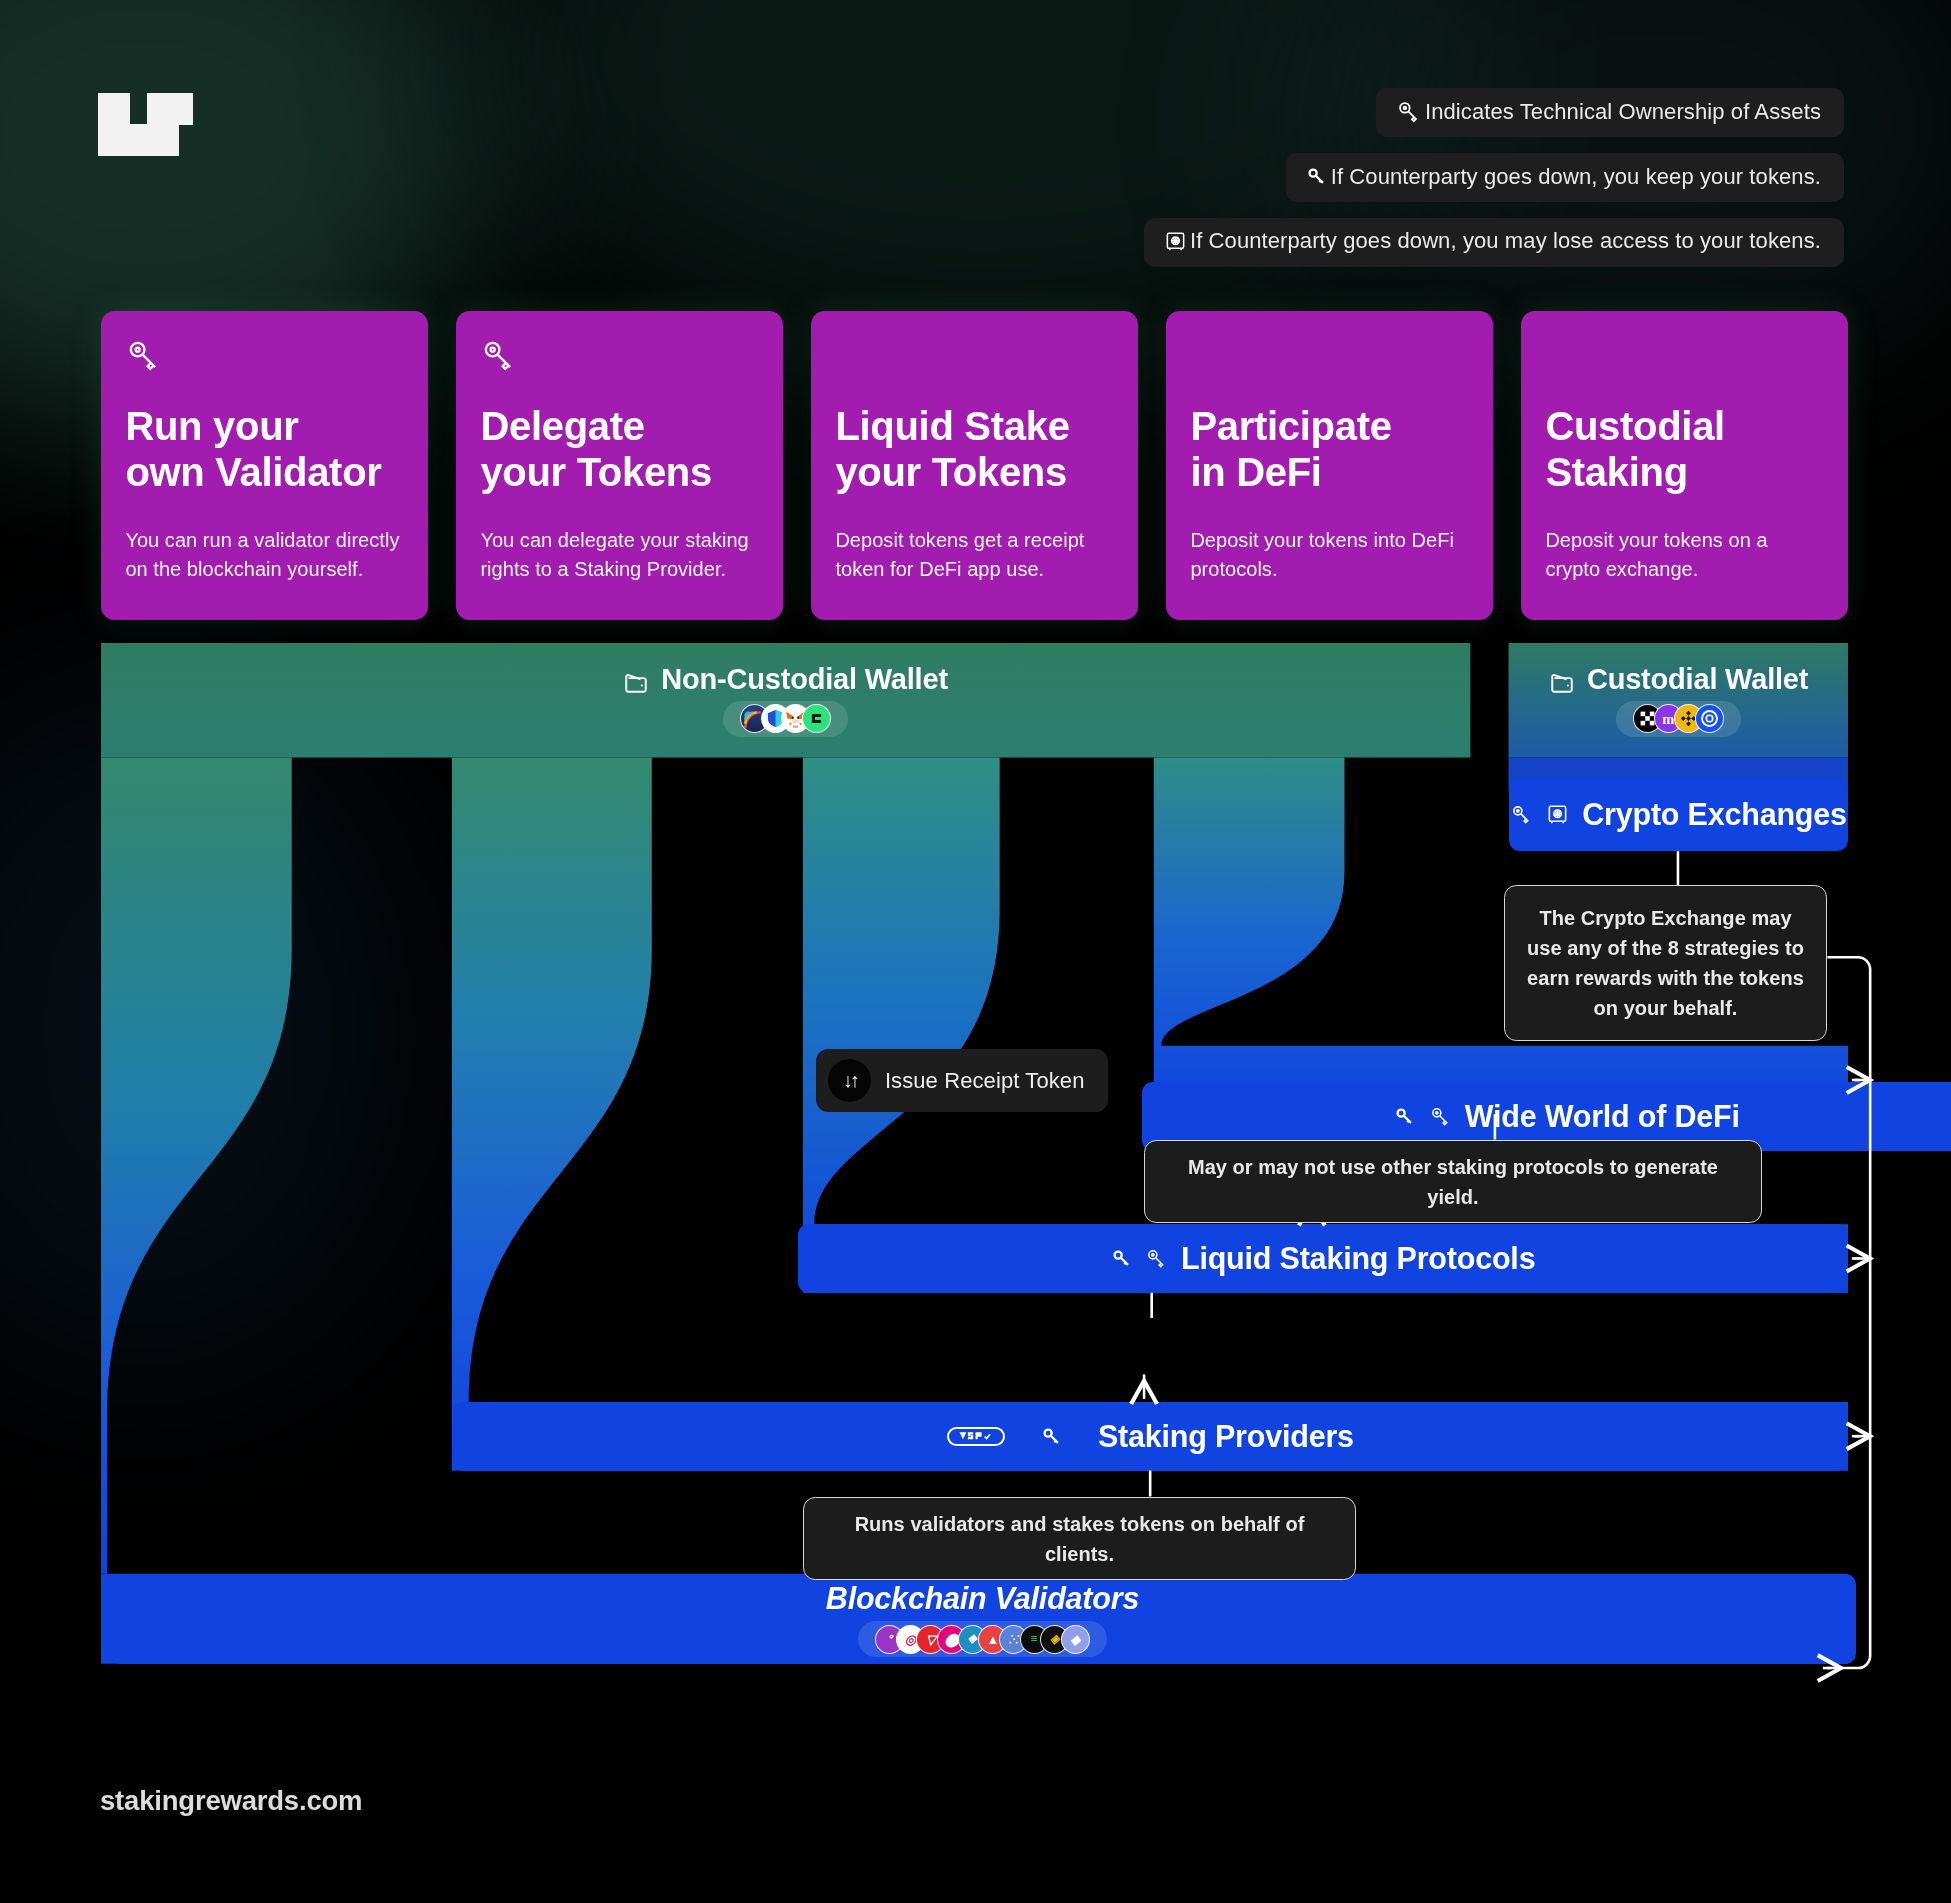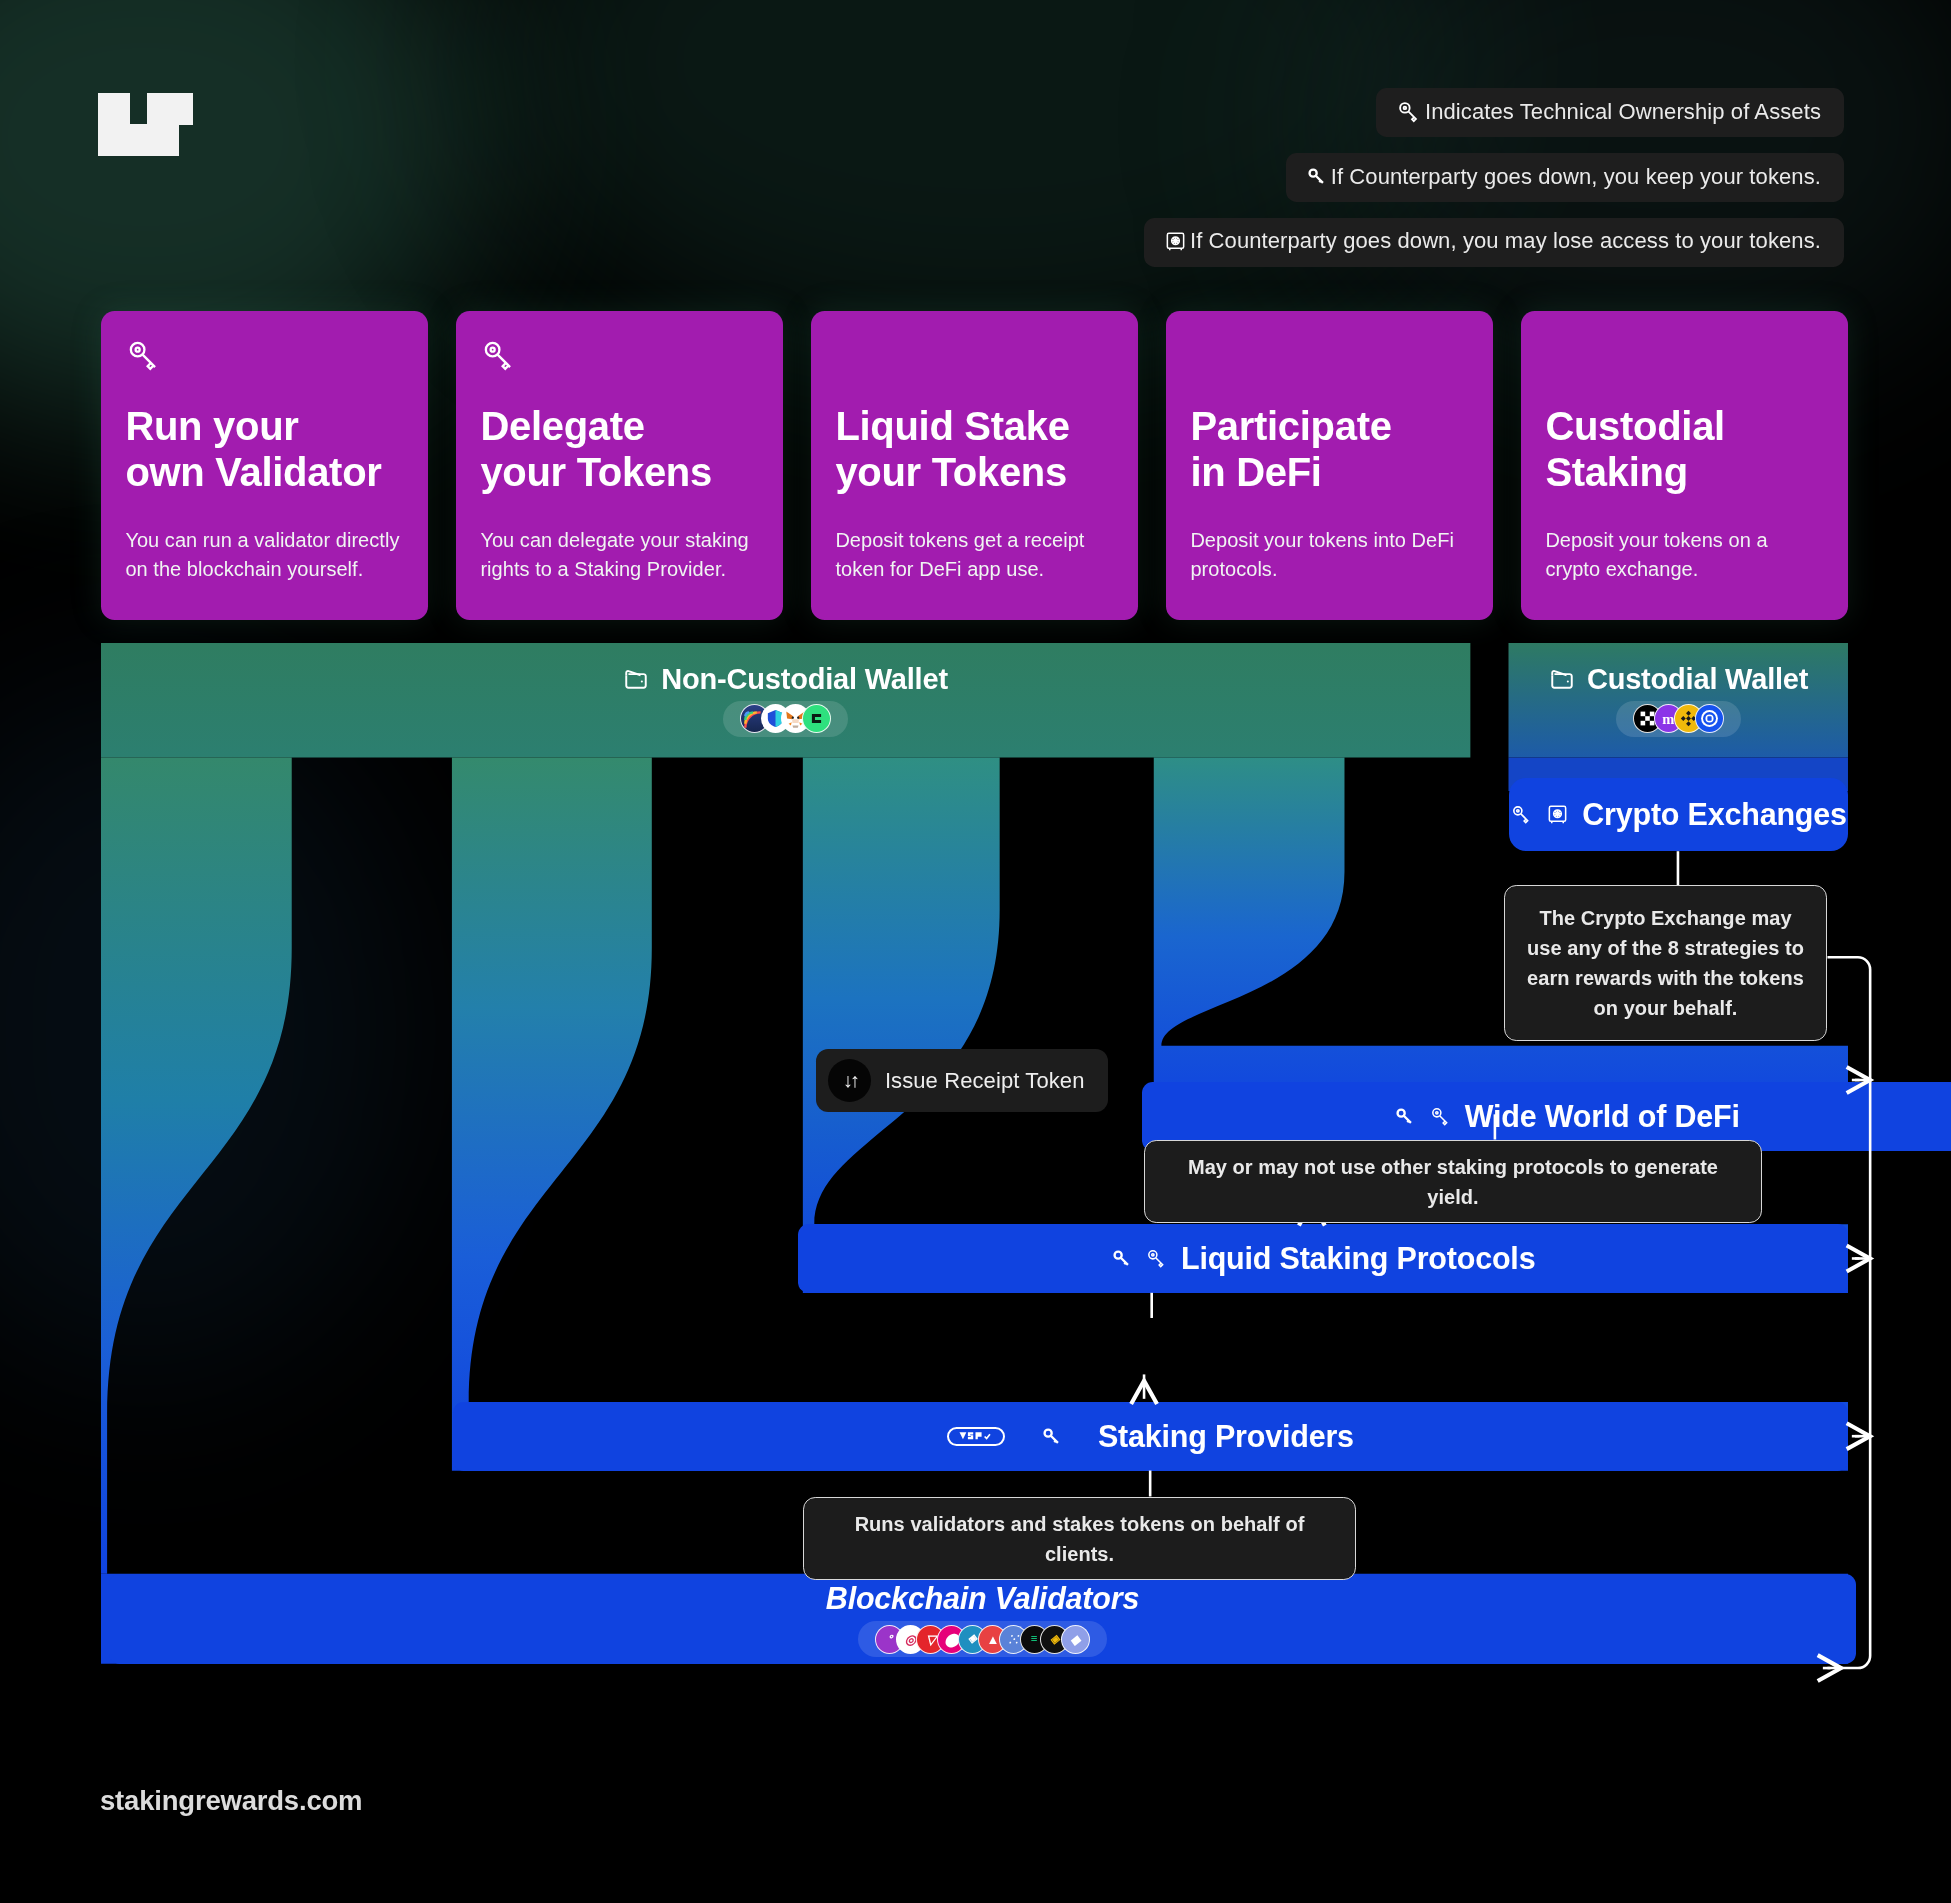--- a/index.html
+++ b/index.html
@@ -53,21 +53,21 @@
 
   
   .flow { position:absolute; left:101px; top:643px; width:1747px; height:1037px; }
   .flow svg { position:absolute; inset:0; }
 
   
   .wallet-bar {
     position:absolute; display:flex; flex-direction:column;
     align-items:center; justify-content:center; gap:4.6px;
   }
-  .wallet-title { display:flex; align-items:center; gap:12.2px; font-size:29px; font-weight:700; letter-spacing:-0.2px; }
+  .wallet-title { display:flex; align-items:flex-end; gap:12.2px; font-size:29px; font-weight:700; letter-spacing:-0.2px; }
   .noncust { left:101px; top:643px; width:1369px; height:114px; border-radius:12.2px 12.2px 0 0; }
   .cust    { left:1509px; top:643px; width:339px; height:114px; border-radius:12.2px 12.2px 0 0; }
 
   
   .tokens { display:flex; align-items:center; }
   .tokens span {
     width:29px; height:29px; border-radius:50%;
     margin-left:-8.4px; border:1.5px solid rgba(255,255,255,.88);
     background-size:cover; position:relative;
     display:flex; align-items:center; justify-content:center;
@@ -76,21 +76,21 @@
   .tokens span:first-child { margin-left:0; }
   .tokens-wrap { background:rgba(255,255,255,.13); border-radius:30.5px; padding:3.8px 17px; }
 
   
   .node {
     position:absolute; display:flex; align-items:center; justify-content:center;
     gap:13px; background:#1043e0; border-radius:10.7px;
     font-size:30.5px; font-weight:700; letter-spacing:-0.2px;
   }
   .node.stacked { flex-direction:column; gap:5.3px; }
-  .node-exch  { left:1509px; top:778px; width:339px; height:73px; border-radius:17px; }
+  .node-exch  { left:1509px; top:778px; width:339px; height:73px; border-radius:11px; }
   .node-defi  { left:1142px; top:1046px; width:850px; height:69px;margin-top:36px; }
   .node-lsp   { left:798px; top:1224px; width:1050px; height:69px; }
   .node-sp    { left:453px;  top:1402px; width:1395px; height:69px;gap:36px; }
   .node-bv    { left:109px;  top:1574px; width:1747px; height:90px;font-style:italic; }
 
   
   .tip {
     position:absolute; background:#1c1c1c; border:1.5px solid #d8d8d8;
     border-radius:12.2px; font-size:20px; line-height:1.5; letter-spacing:0.04px;
     color:#e9e9e9; text-align:center; padding:10.7px 21.4px; font-weight:700;

